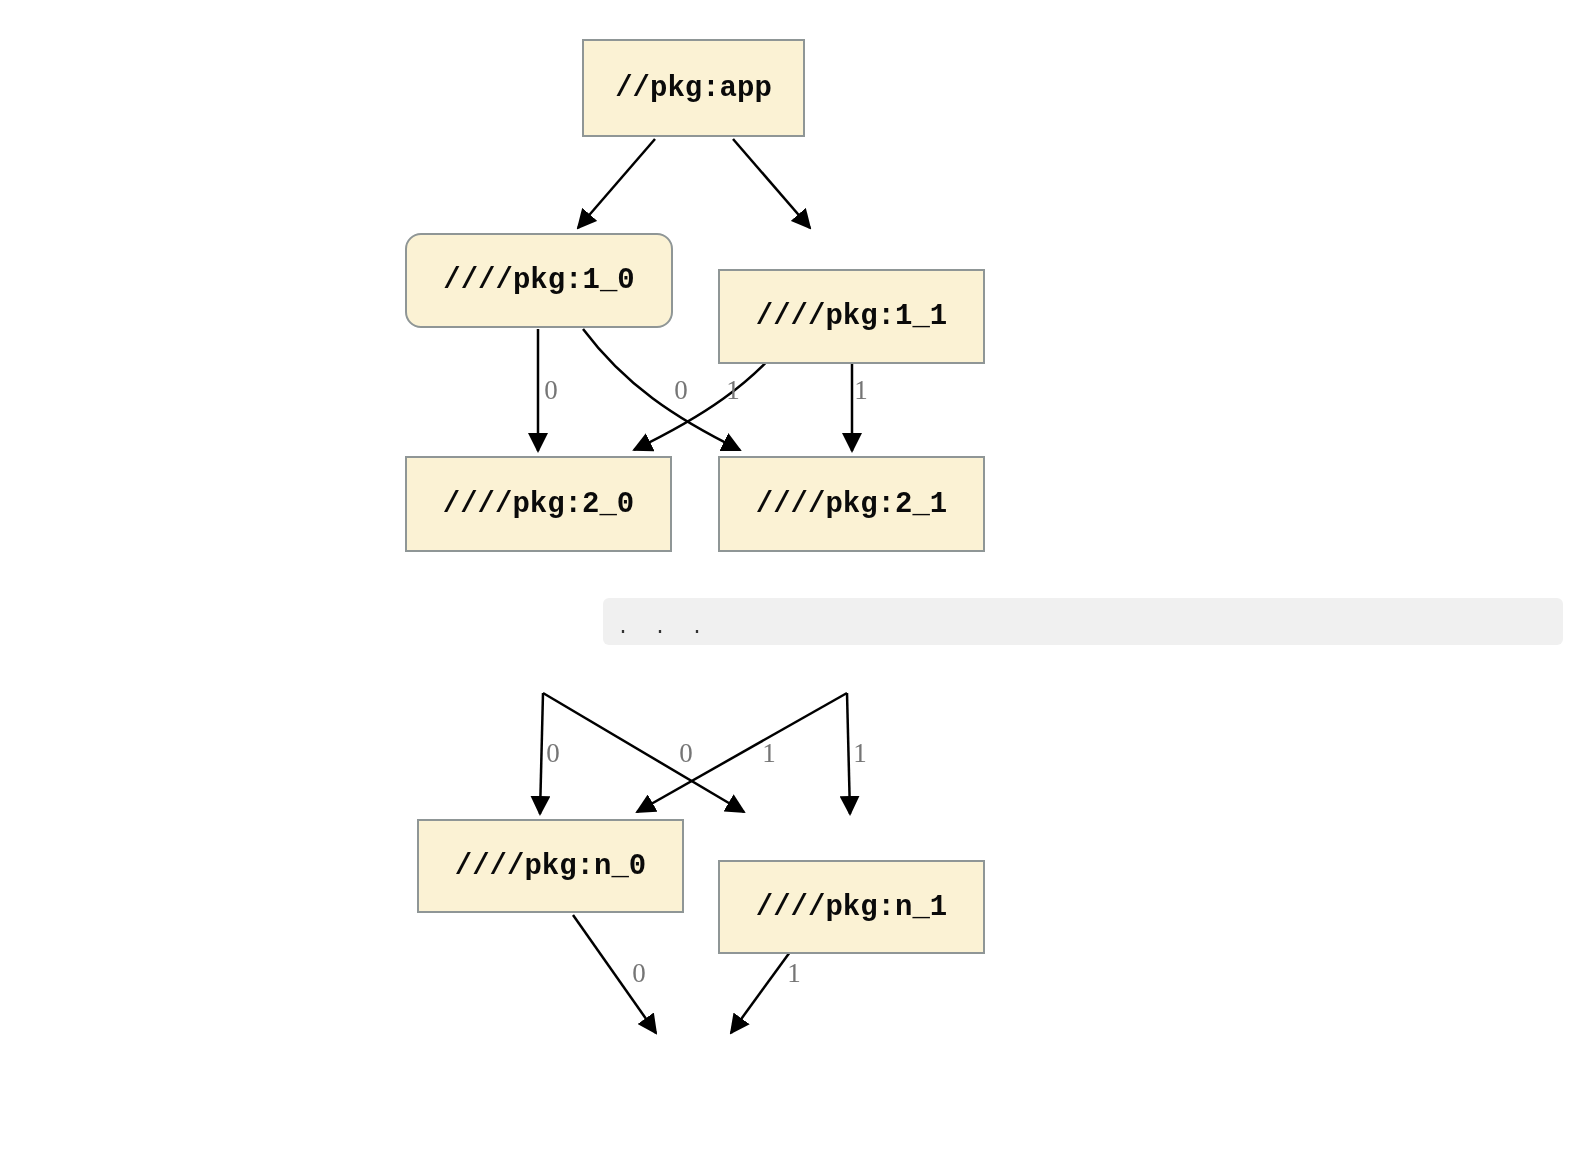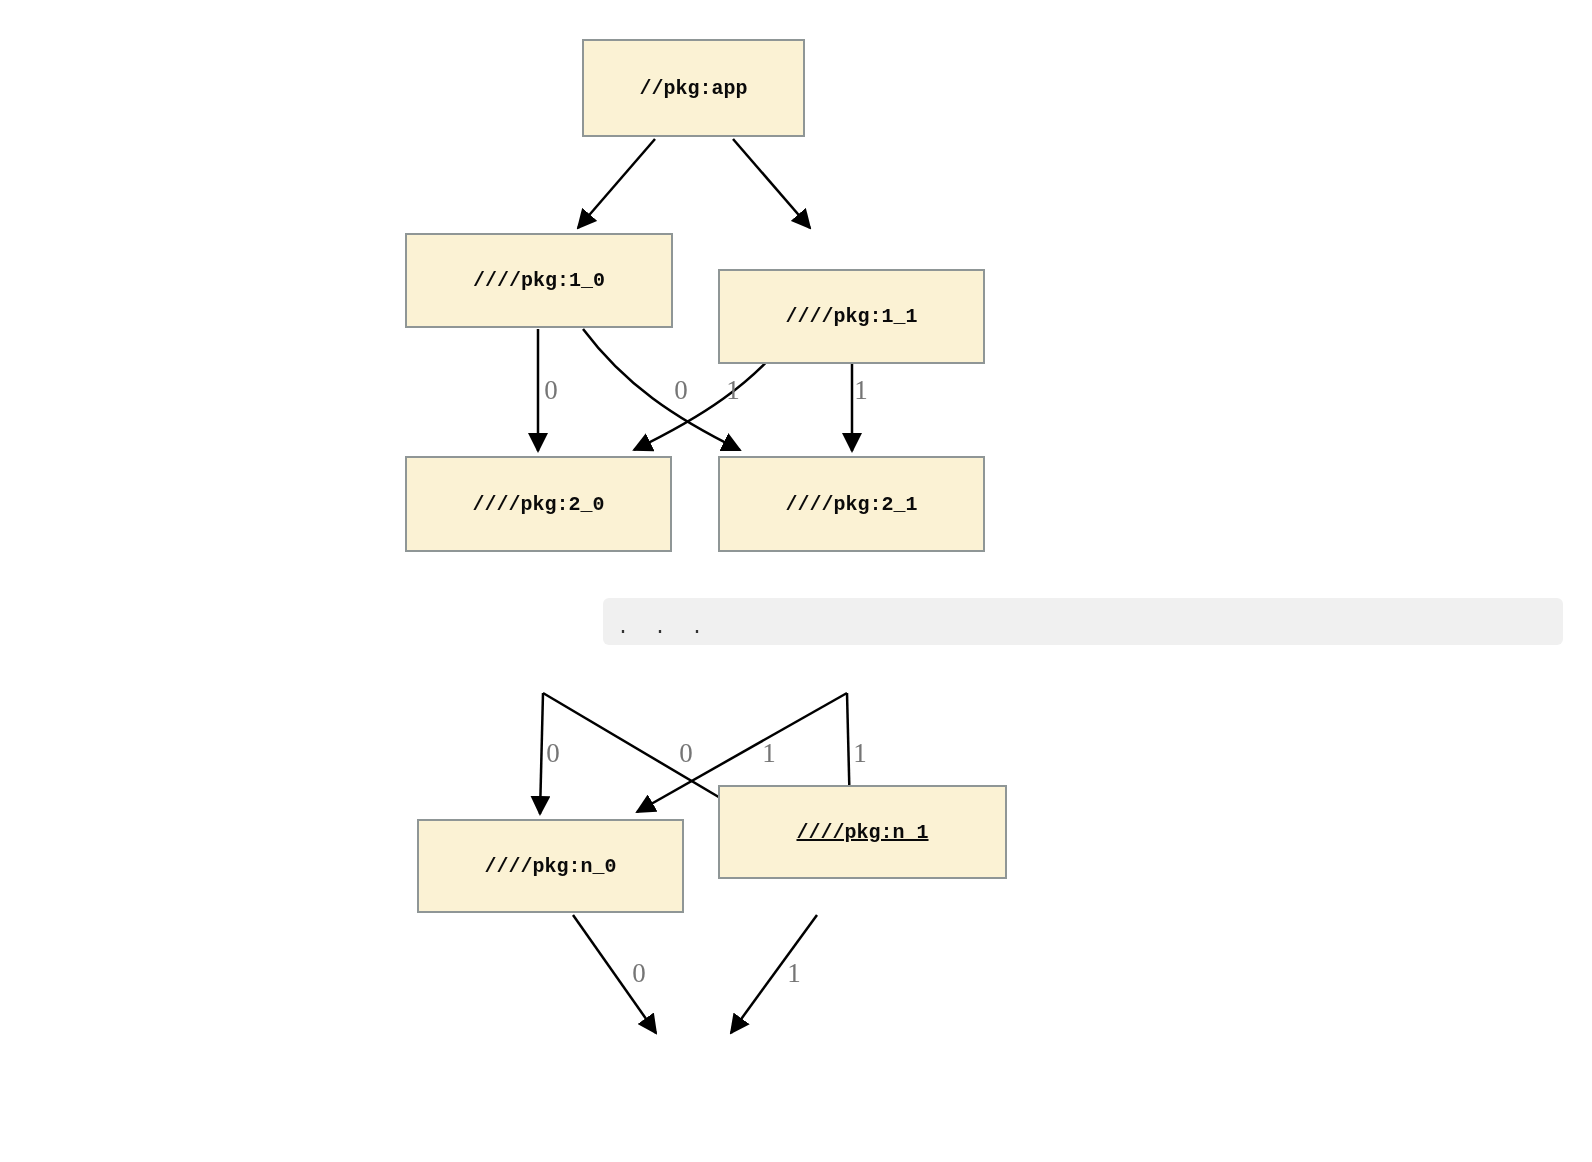--- a/index.html
+++ b/index.html
@@ -11,31 +11,31 @@
     overflow:hidden;
   }
   .node{
     position:absolute;
     box-sizing:border-box;
     background:#fbf2d4;
     border:2px solid #8f9696;
     display:flex;align-items:center;justify-content:center;
     font-family:"Liberation Mono",monospace;
     font-weight:bold;
-    font-size:20px;
+    font-size:29px;
     color:#0a0a0a;
     white-space:nowrap;
   }
   #node-app   {left:582px; top:39px;  width:223px; height:98px;}
-  #node-1-0   {left:405px; top:233px; width:268px; height:95px;}
+  #node-1-0   {left:405px; top:233px; width:268px; height:95px;border-radius:16px;}
   #node-1-1   {left:718px; top:233px; width:267px; height:95px;margin-top:36px;}
   #node-2-0   {left:405px; top:456px; width:267px; height:96px;}
   #node-2-1   {left:718px; top:456px; width:267px; height:96px;text-align:right;}
   #node-n-0   {left:405px; top:819px; width:267px; height:94px;margin-left:12px;}
-  #node-n-1   {left:718px; top:785px; width:289px; height:94px;text-decoration:underline;}
+  #node-n-1   {left:718px; top:860px; width:267px; height:94px;}
   #node-dep   {left:583px; top:1039px;width:224px; height:96px;}
   .ellipsis-band{
     position:absolute;
     left:603px; top:598px; width:960px; height:47px;
     background:#f0f0f0;
     border-radius:6px;
   }
   .ellipsis-band .dots{
     position:absolute;
     left:14px; top:20px;

